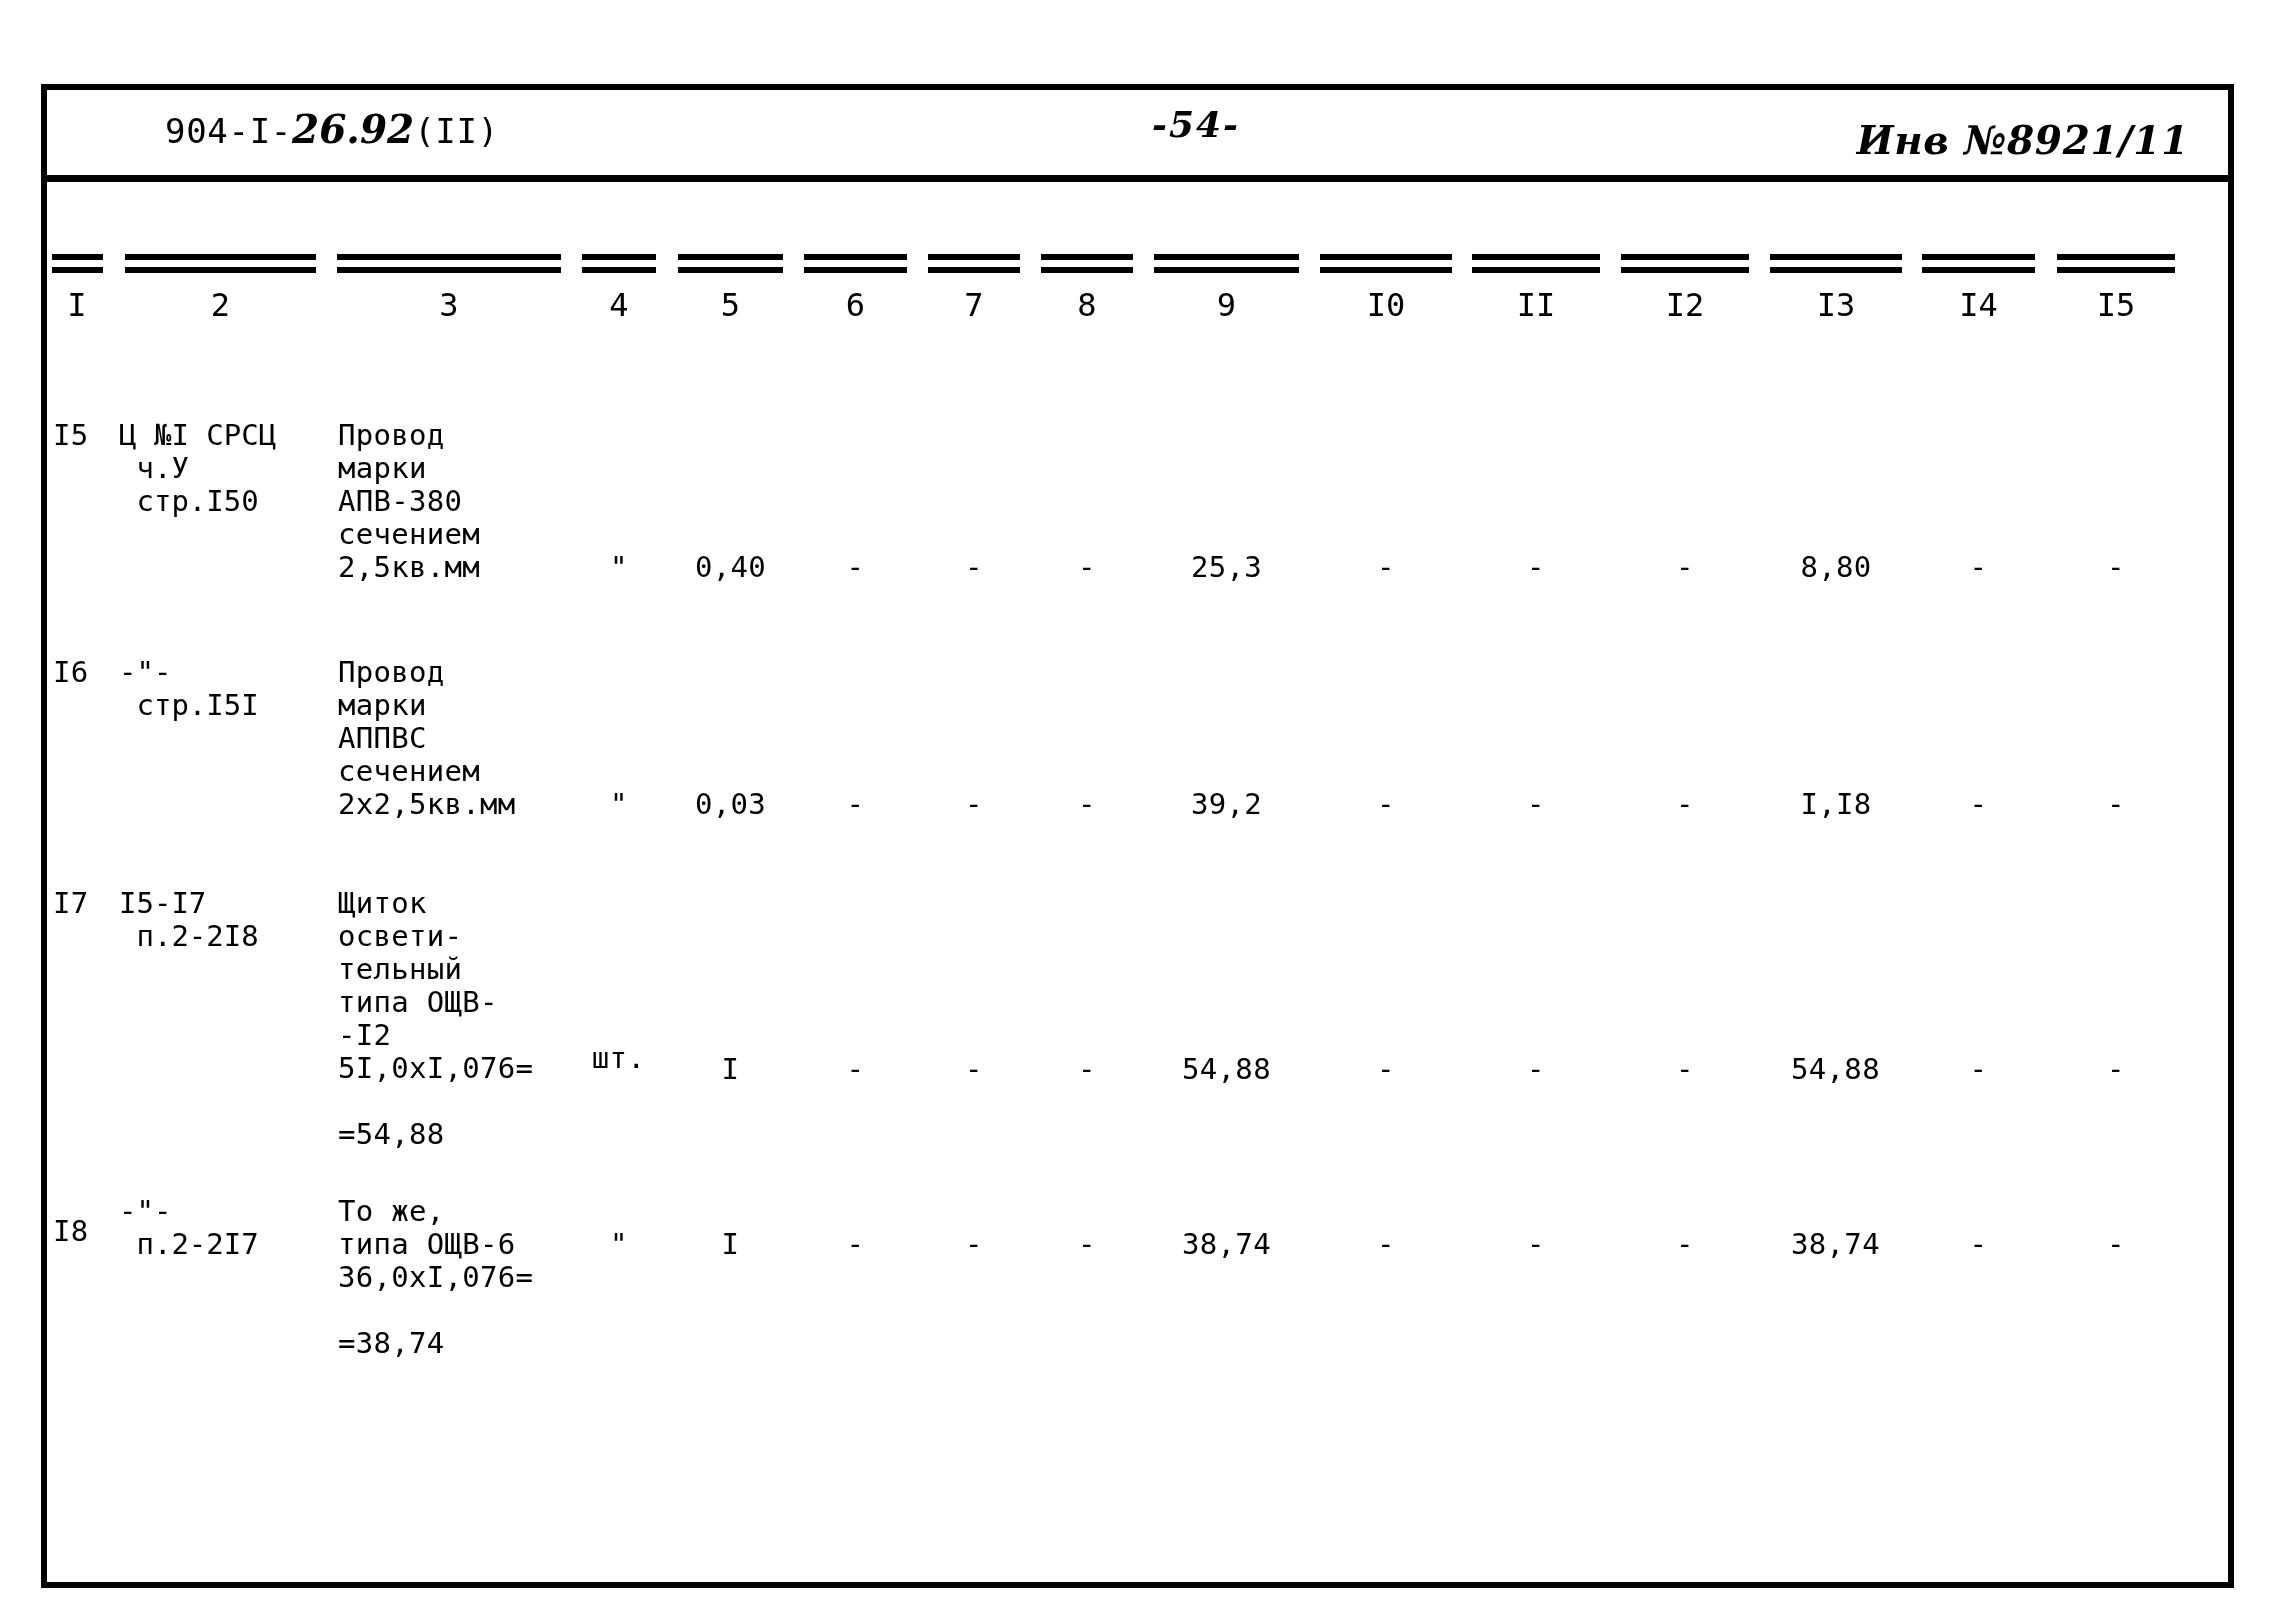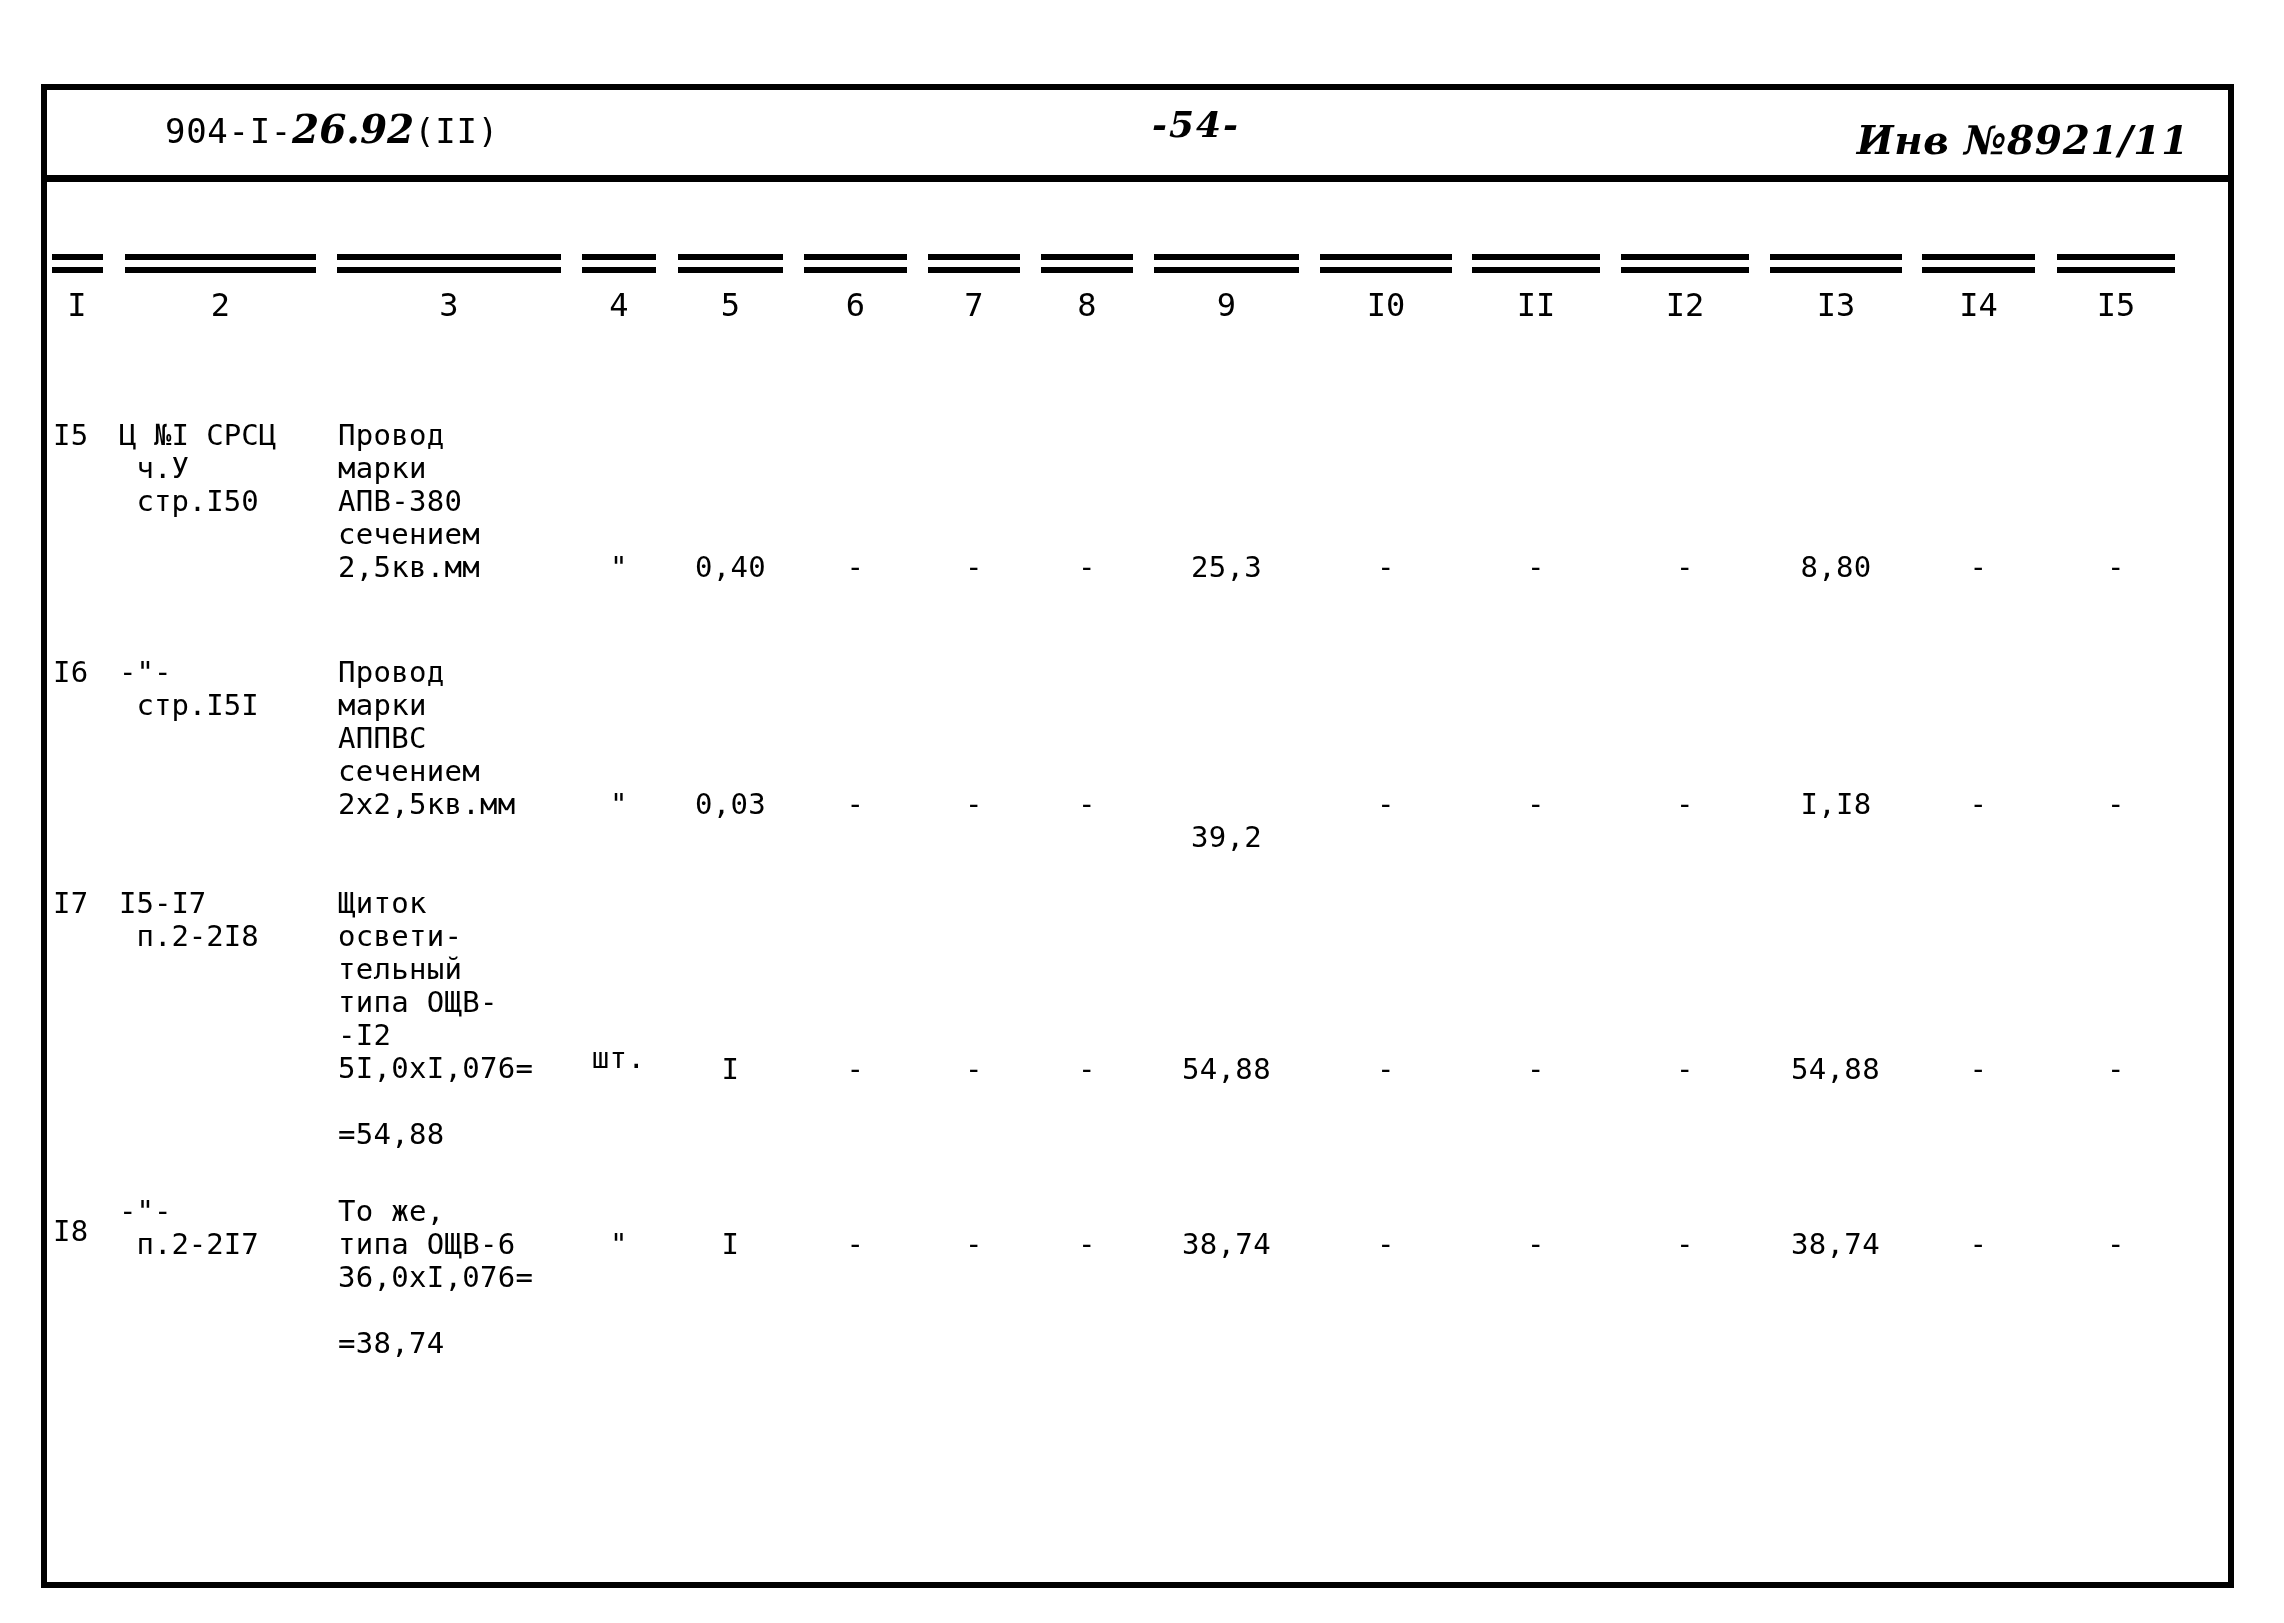--- a/index.html
+++ b/index.html
@@ -286,21 +286,21 @@
     <div class="cell" style="left:297px;top:0;">Провод
 марки
 АППВС
 сечением
 2х2,5кв.мм</div>
     <div class="cell center" style="left:541px;top:132px;width:74px;">"</div>
     <div class="cell center" style="left:633px;top:132px;width:113px;">0,03</div>
     <div class="cell center dash" style="left:763px;top:132px;width:103px;">-</div>
     <div class="cell center dash" style="left:887px;top:132px;width:92px;">-</div>
     <div class="cell center dash" style="left:1000px;top:132px;width:92px;">-</div>
-    <div class="cell center" style="left:1113px;top:132px;width:145px;margin-top:33px;">39,2</div>
+    <div class="cell center" style="left:1113px;top:132px;width:145px;">39,2</div>
     <div class="cell center dash" style="left:1279px;top:132px;width:132px;">-</div>
     <div class="cell center dash" style="left:1431px;top:132px;width:128px;">-</div>
     <div class="cell center dash" style="left:1580px;top:132px;width:128px;">-</div>
     <div class="cell center" style="left:1724px;top:132px;width:142px;">I,I8</div>
     <div class="cell center dash" style="left:1881px;top:132px;width:113px;">-</div>
     <div class="cell center dash" style="left:2016px;top:132px;width:118px;">-</div>
   </div>
 
   <div class="data-row" style="top:705px;">
     <div class="cell pos-num" style="left:12px;top:0;">I7</div>

